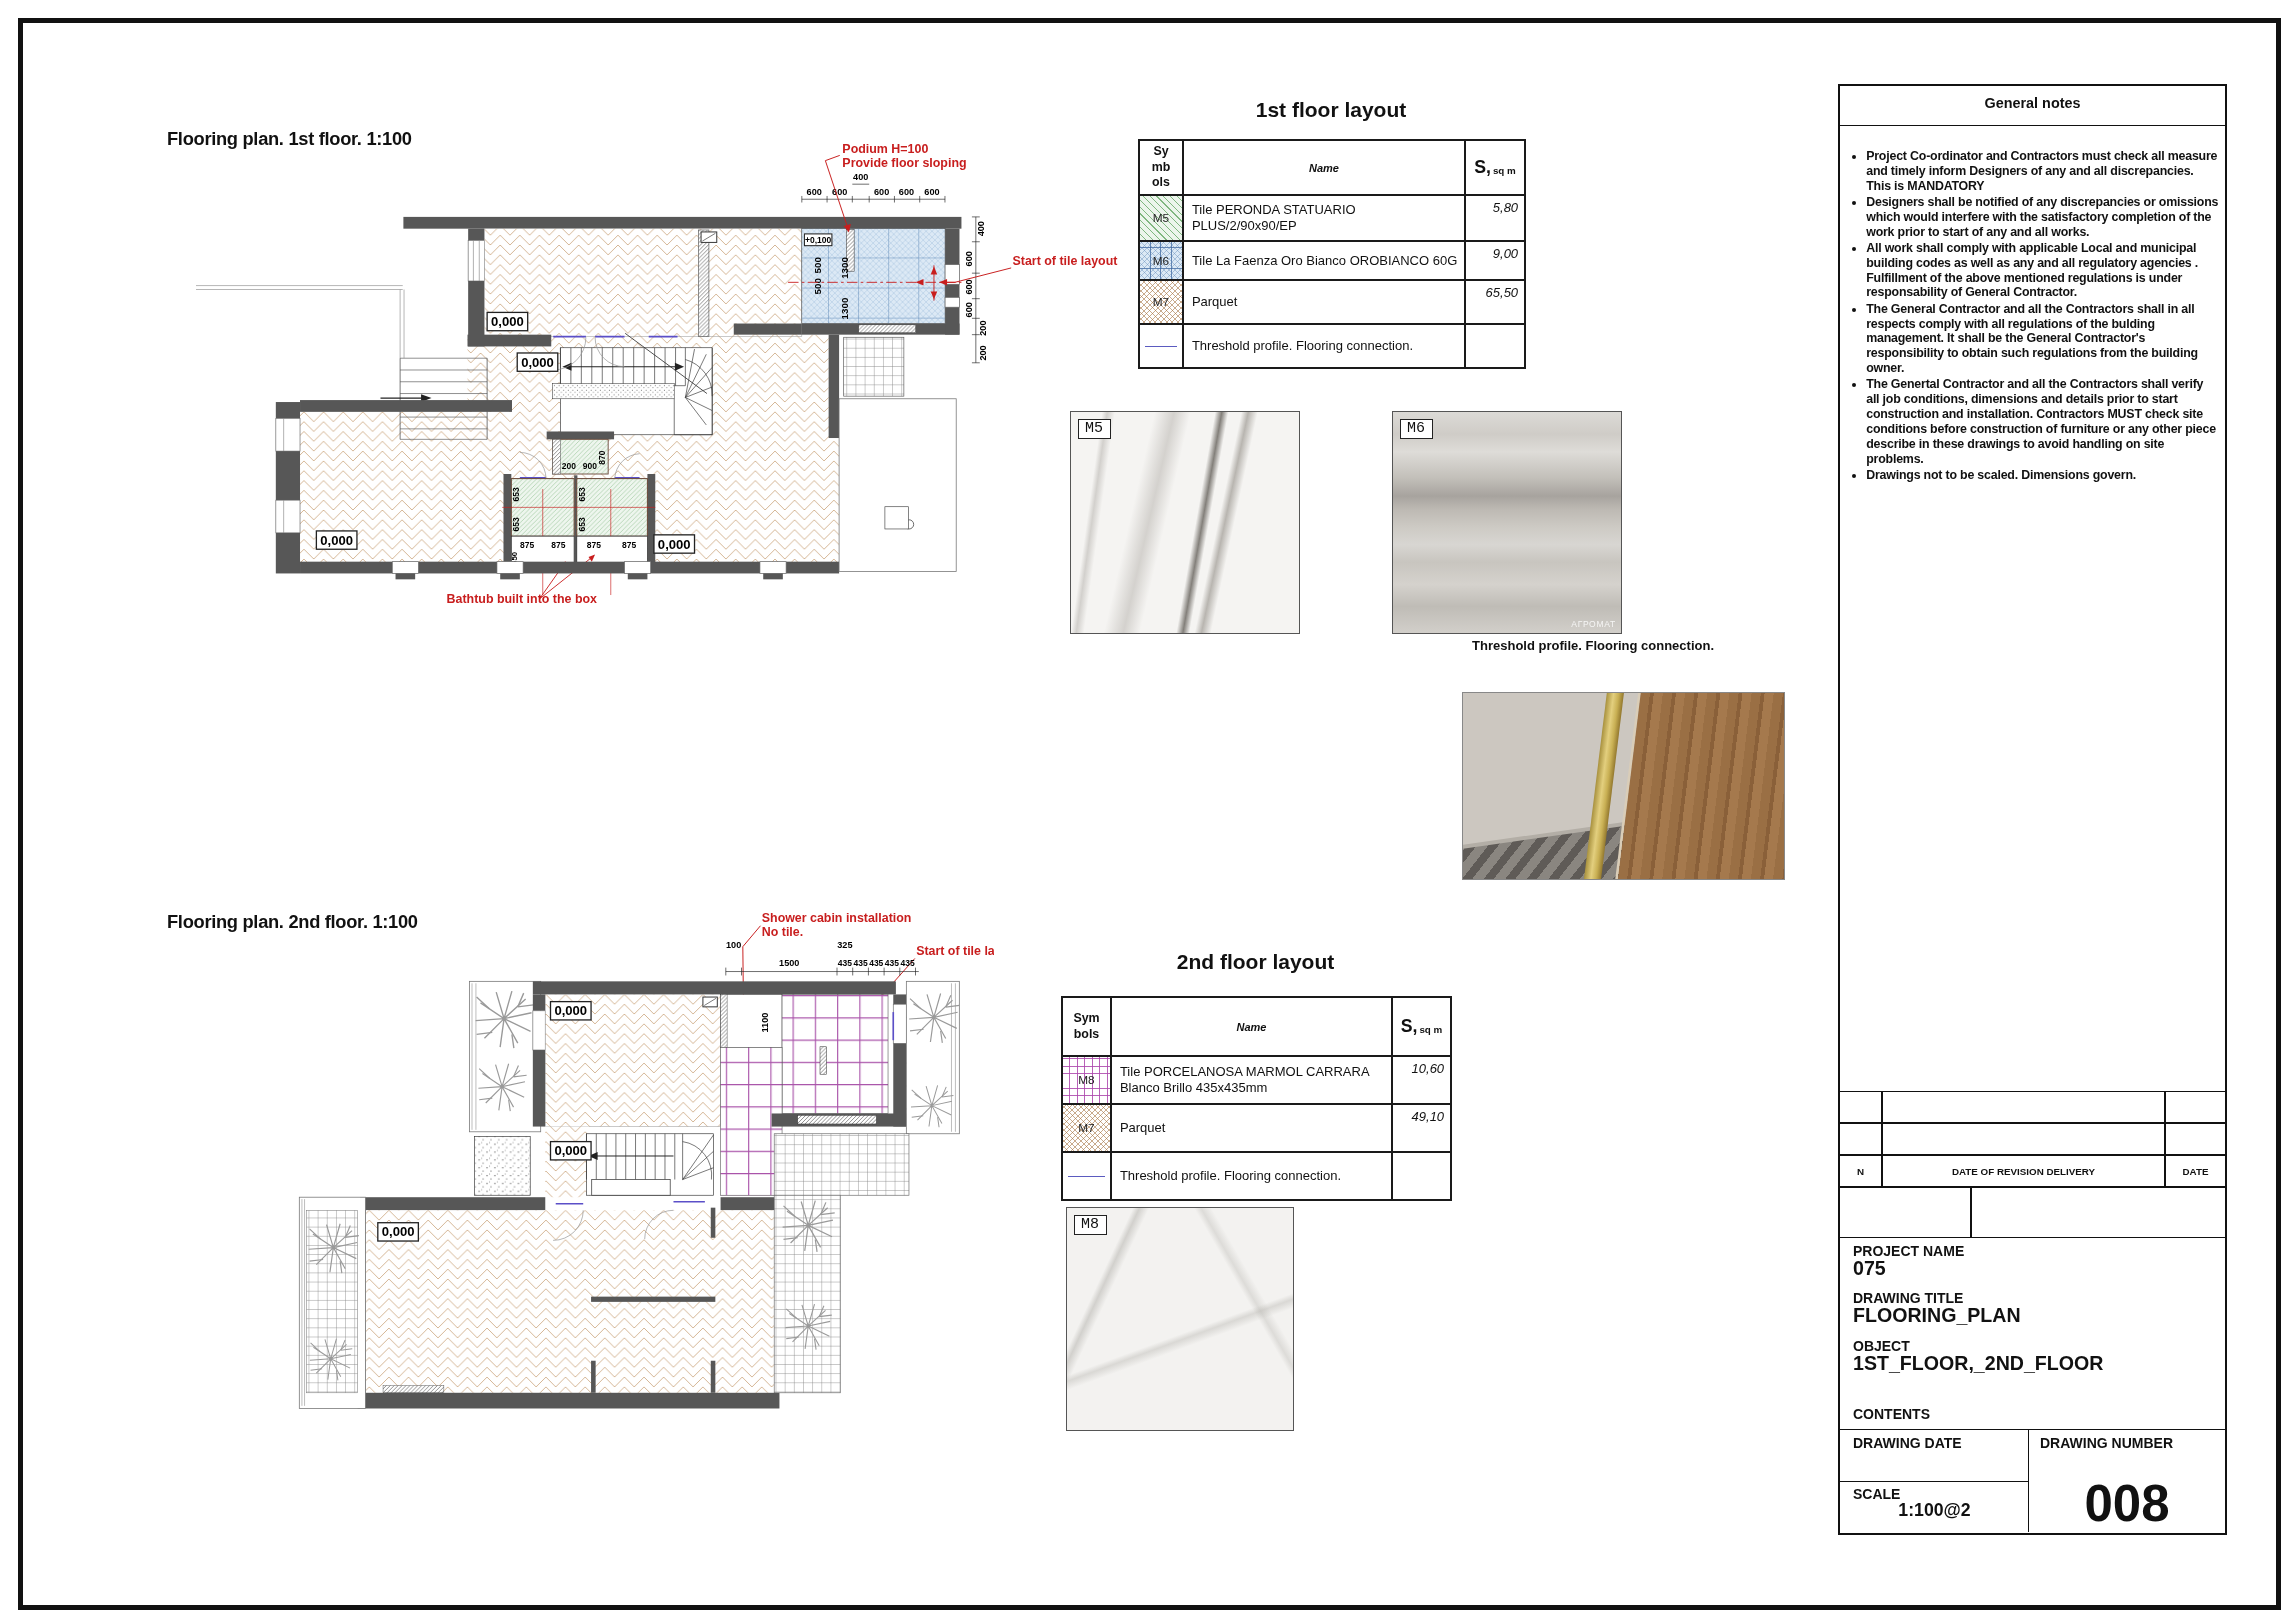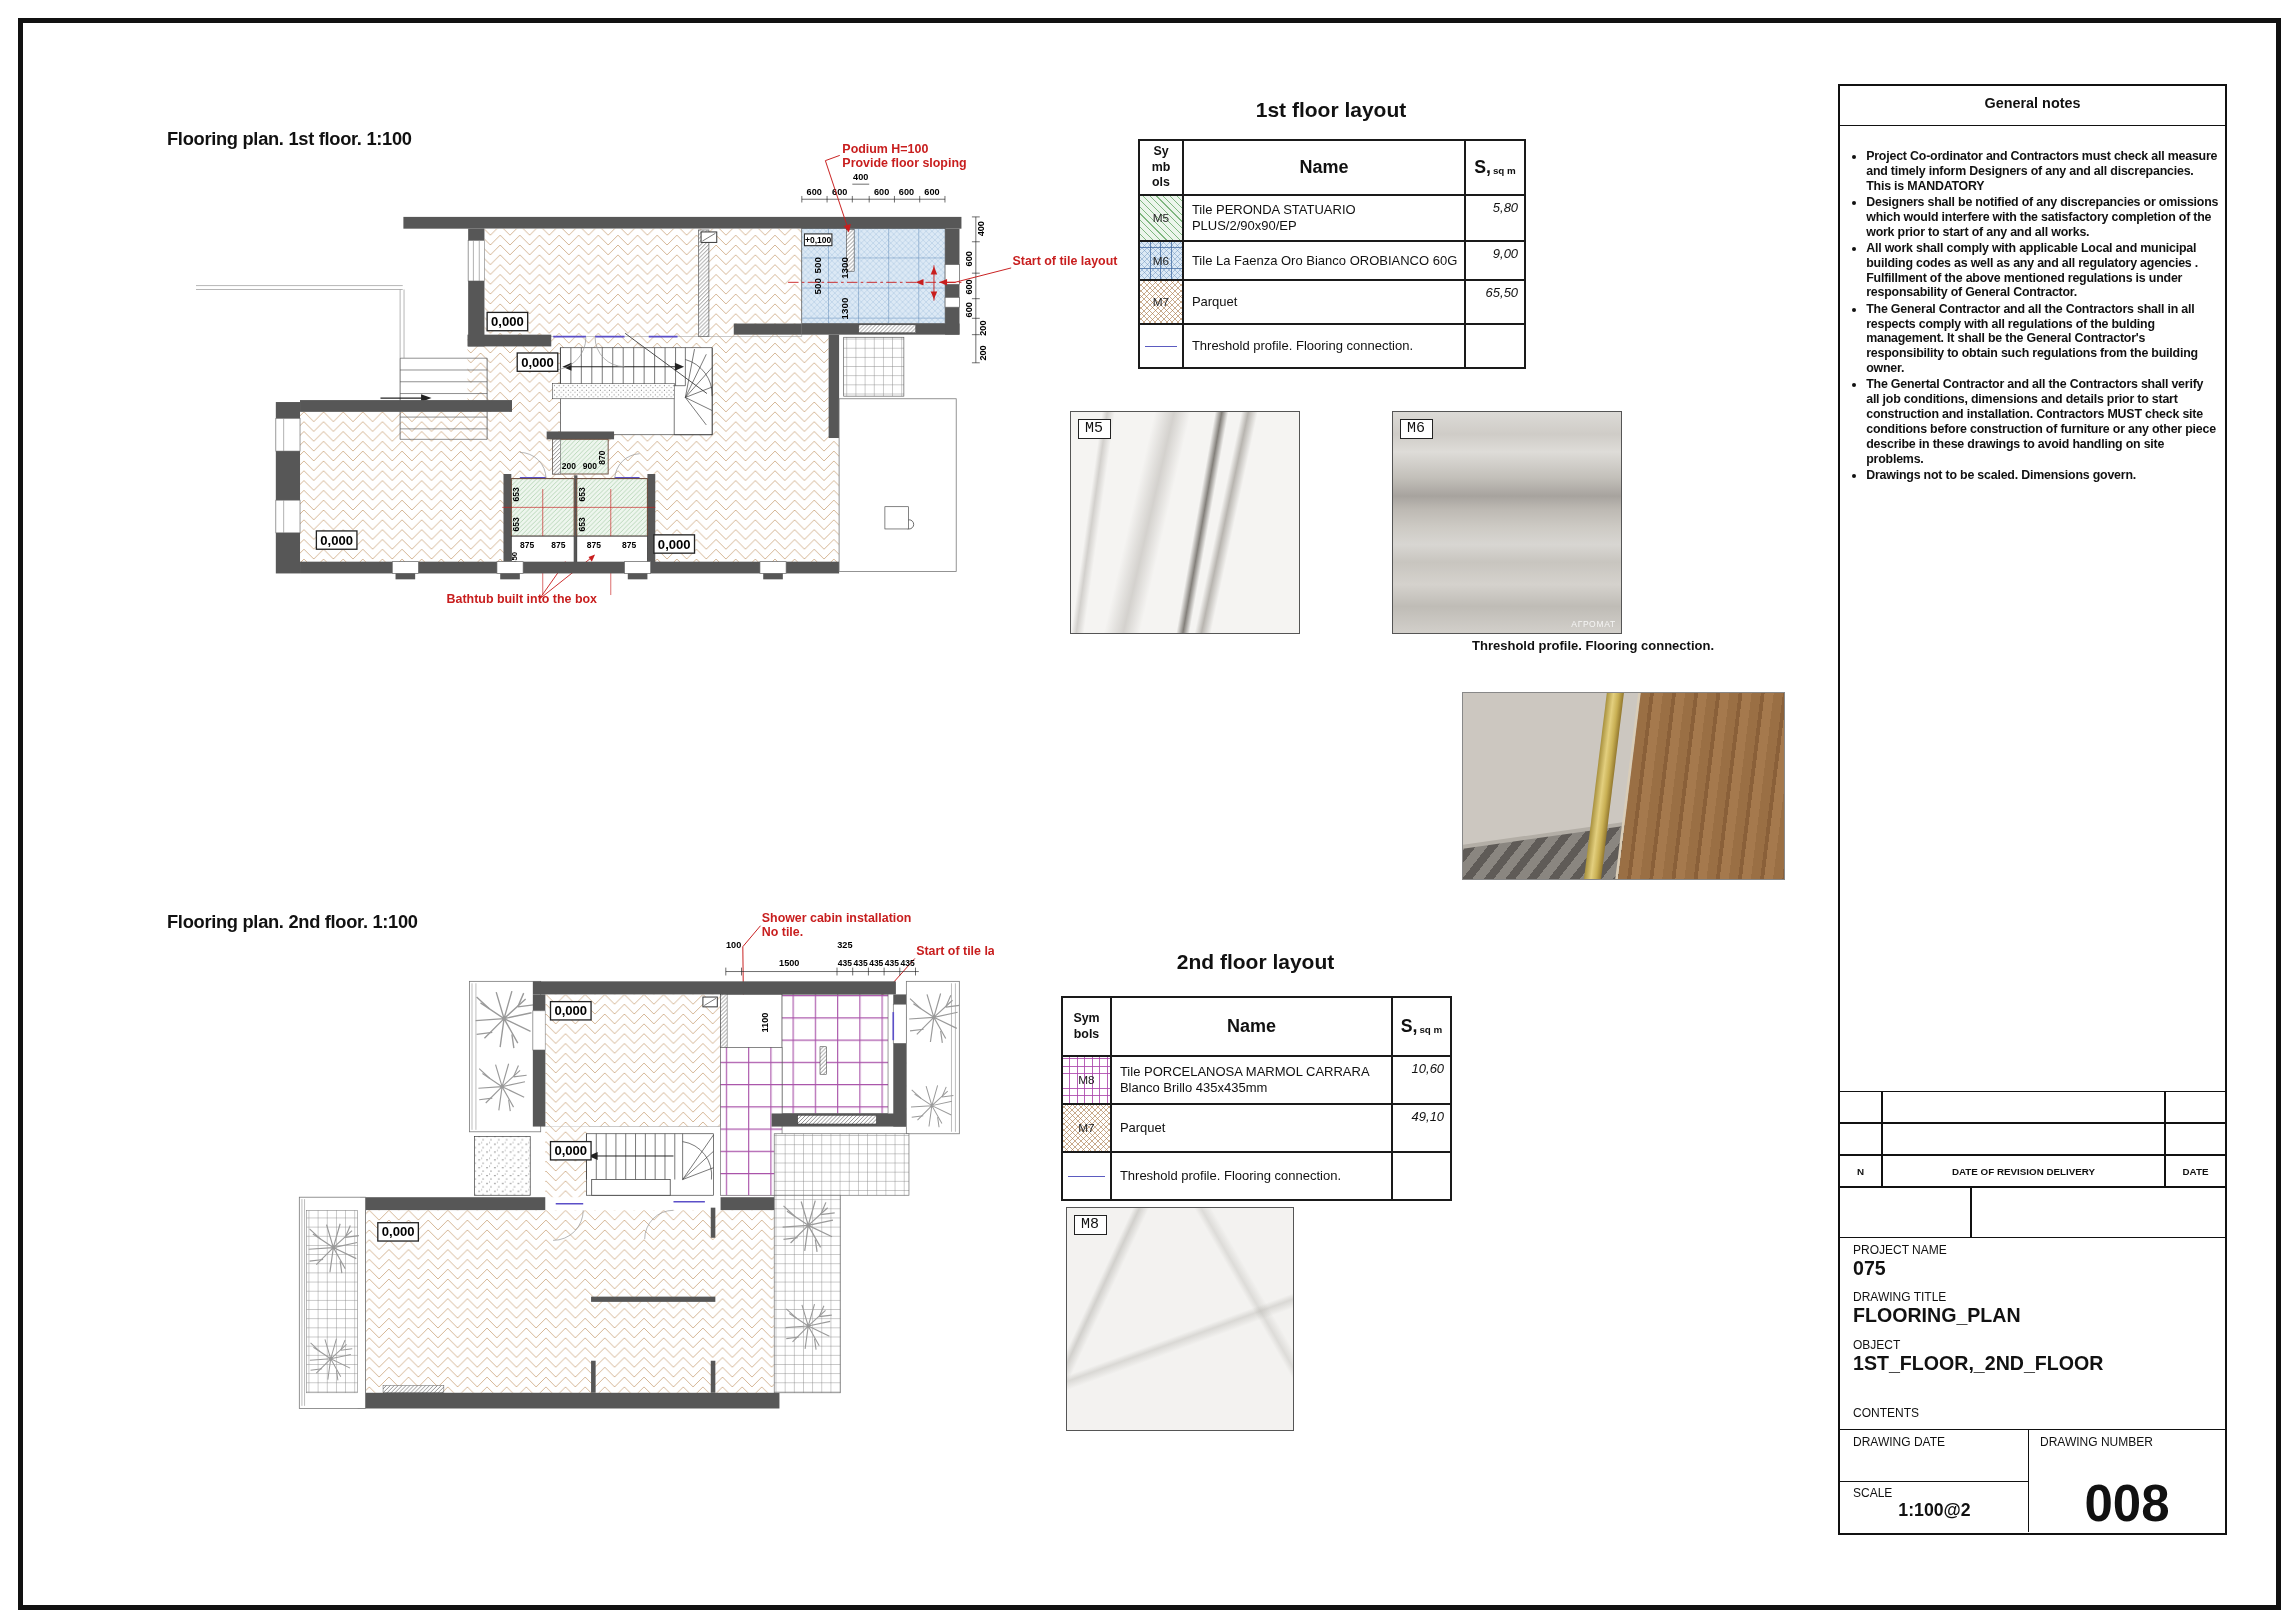--- a/index.html
+++ b/index.html
@@ -6,21 +6,21 @@
   .sheet{position:relative;width:2295px;height:1624px;background:#fff;
          font-family:"Liberation Sans",sans-serif;color:#111;overflow:hidden;}
   .frame{position:absolute;left:18.3px;top:18.3px;width:2253px;height:1582px;border:5.9px solid #111;}
   .plan-title{position:absolute;font-size:18.3px;font-weight:700;letter-spacing:-0.3px;}
   .heading{position:absolute;font-size:21px;font-weight:700;text-align:center;}
   
   .mtable{position:absolute;display:grid;border:1.3px solid #1a1a1a;background:#fff;}
   .mtable>div{border:0.7px solid #1a1a1a;position:relative;overflow:hidden;}
   .th{display:flex;align-items:center;justify-content:center;font-weight:700;text-align:center;}
   .th.sym{font-size:12.4px;word-break:break-all;line-height:1.25;padding:9px;}
-  .th.nm{font-size:18px;}
+  .th.nm{font-size:11px;font-style:italic;}
   .s-big{font-size:17.7px;font-weight:700;}
   .s-small{font-size:9.8px;font-weight:700;margin-left:2px;margin-top:5.2px;}
   .cell-name{display:flex;align-items:center;font-size:13px;font-weight:400;padding-left:7.9px;line-height:1.2;padding-right:3.9px;}
   .cell-area{font-size:13px;text-align:right;padding:3.9px 5.9px 0 0;font-weight:400;font-style:italic;}
   .cell-sym{display:flex;align-items:center;justify-content:center;font-size:11.8px;color:#222;}
   .sw-m5{background-color:#ecf5ec;background-image:repeating-linear-gradient(45deg,rgba(70,150,70,0) 0 3.9px,rgba(70,150,70,.65) 3.9px 4.8px);}
   .sw-m6{background-color:#dce9f5;background-image:
       repeating-linear-gradient(45deg,transparent 0 3.3px,rgba(100,140,185,.45) 3.3px 3.9px),
       repeating-linear-gradient(-45deg,transparent 0 3.3px,rgba(100,140,185,.45) 3.3px 3.9px),
       repeating-linear-gradient(0deg,transparent 0 9.8px,rgba(65,105,160,.8) 9.8px 10.7px),
@@ -63,21 +63,21 @@
   .panel{position:absolute;left:1838px;top:84px;width:385px;height:1447px;border:2px solid #111;}
   .panel .ptitle{position:absolute;top:9.2px;left:0;width:100%;text-align:center;font-size:14.4px;font-weight:700;}
   .panel .phr{position:absolute;left:0;top:39px;width:100%;border-top:1.3px solid #111;}
   .notes{position:absolute;top:63px;left:9.2px;right:6.5px;}
   .notes li{font-size:12.4px;font-weight:700;line-height:1.2;margin-bottom:1.3px;letter-spacing:-0.2px;}
   ul.notes{list-style:disc;padding-left:17px;margin:0;}
   .redbox{position:absolute;left:10.5px;top:348px;width:361px;border:2px solid #c81e1e;padding:5.2px 3.9px 5.2px 0;}
   .redbox li{color:#c81e1e;font-size:12.4px;font-weight:700;line-height:1.2;}
   ul.redlist{list-style:disc;margin:0;padding-left:26px;}
   .line{position:absolute;background:#111;}
-  .lbl{position:absolute;font-size:12px;font-weight:400;letter-spacing:0;}
+  .lbl{position:absolute;font-size:14px;font-weight:700;letter-spacing:0;}
   .val{position:absolute;font-size:19.6px;font-weight:700;letter-spacing:0;}
   .revcell{position:absolute;border:0.7px solid #111;display:flex;align-items:center;justify-content:center;
            font-size:9.8px;font-weight:700;}
   .bignum{position:absolute;font-size:51px;font-weight:700;text-align:center;}
   .scaleval{position:absolute;font-size:17.7px;font-weight:700;text-align:center;}
   svg text{font-family:"Liberation Sans",sans-serif;}
 </style>
 </head>
 <body>
 

